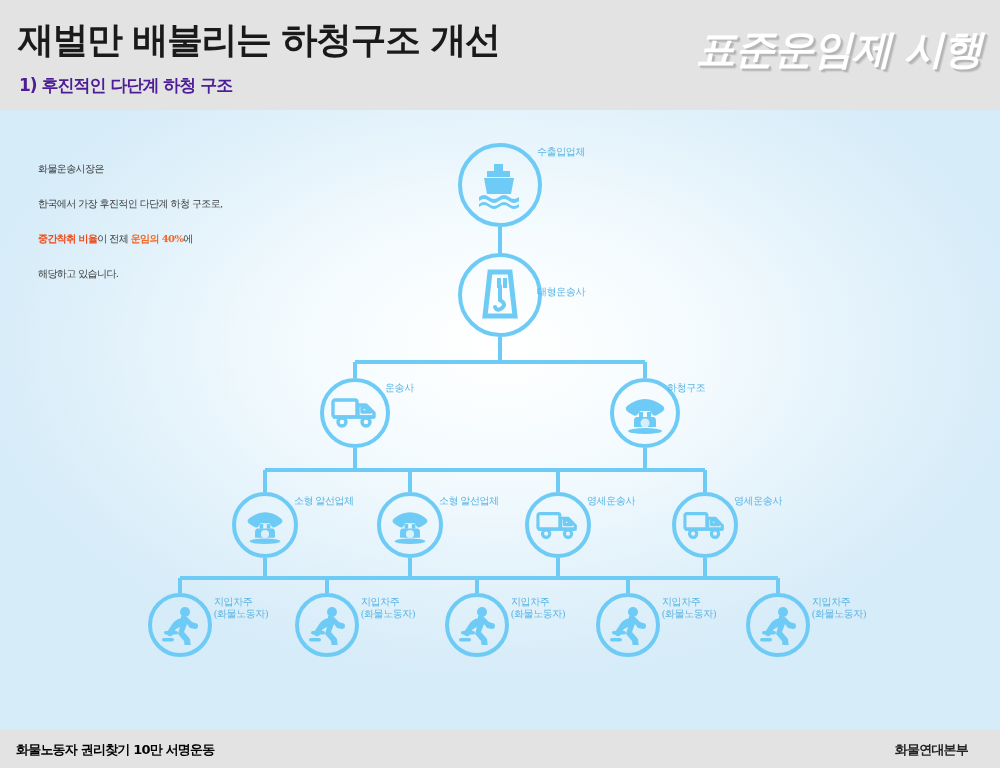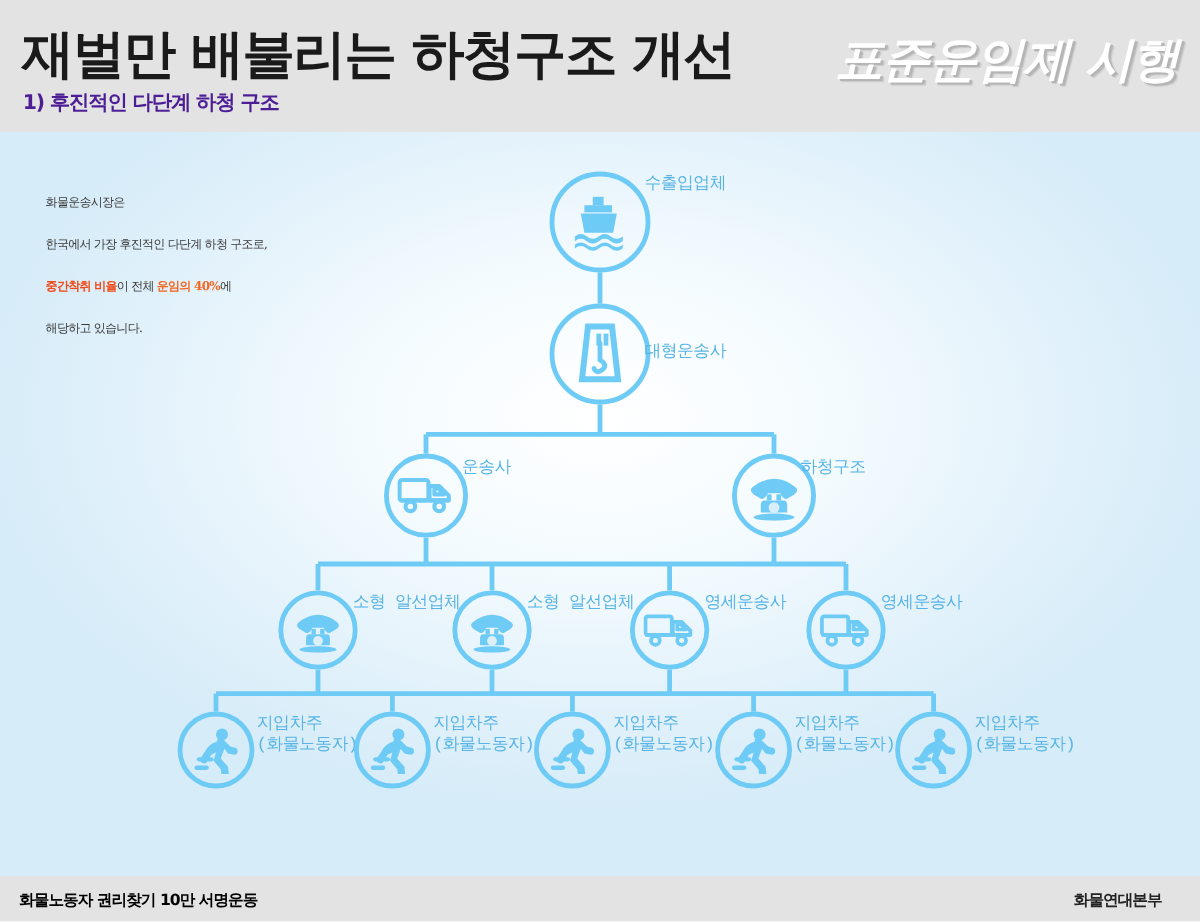--- a/index.html
+++ b/index.html
@@ -10,21 +10,21 @@
   }
   #page{position:relative;width:1000px;height:768px;background:#ffffff;}
 
   
   #header{
     position:absolute;left:0;top:0;width:1000px;height:110px;
     background:#e3e3e3;
   }
   #title-main{
     position:absolute;left:18px;top:16px;
-    font-size:44px;font-weight:bold;color:#1a1a1a;
+    font-size:36px;font-weight:bold;color:#1a1a1a;
     letter-spacing:-1.5px;white-space:nowrap;
     font-family:"DejaVu Sans","Liberation Sans",sans-serif;
   }
   #title-sub{
     position:absolute;left:19px;top:74px;
     font-size:17px;font-weight:bold;color:#4c1d95;
     letter-spacing:-1px;white-space:nowrap;
   }
   #watermark{
     position:absolute;right:18px;top:22px;
@@ -70,23 +70,23 @@
     position:absolute;border-radius:50%;
     border:4px solid #6ecbf5;
     background:transparent;
     box-sizing:border-box;
     display:flex;align-items:center;justify-content:center;
   }
   .node svg{display:block;}
 
   .nlabel{
     position:absolute;
-    font-size:14px;color:#57b4e4;letter-spacing:-0.4px;
+    font-size:10px;color:#57b4e4;letter-spacing:-0.4px;
     line-height:1.18;white-space:nowrap;
-    font-family:Liberation Mono, monospace;
+    font-family:Liberation Serif, serif;
   }
 
   
   #footer{
     position:absolute;left:0;top:730px;width:1000px;height:38px;
     background:#e3e3e3;
   }
   #footer-left{
     position:absolute;left:16px;top:11px;
     font-size:13px;font-weight:bold;color:#000000;letter-spacing:-0.8px;

